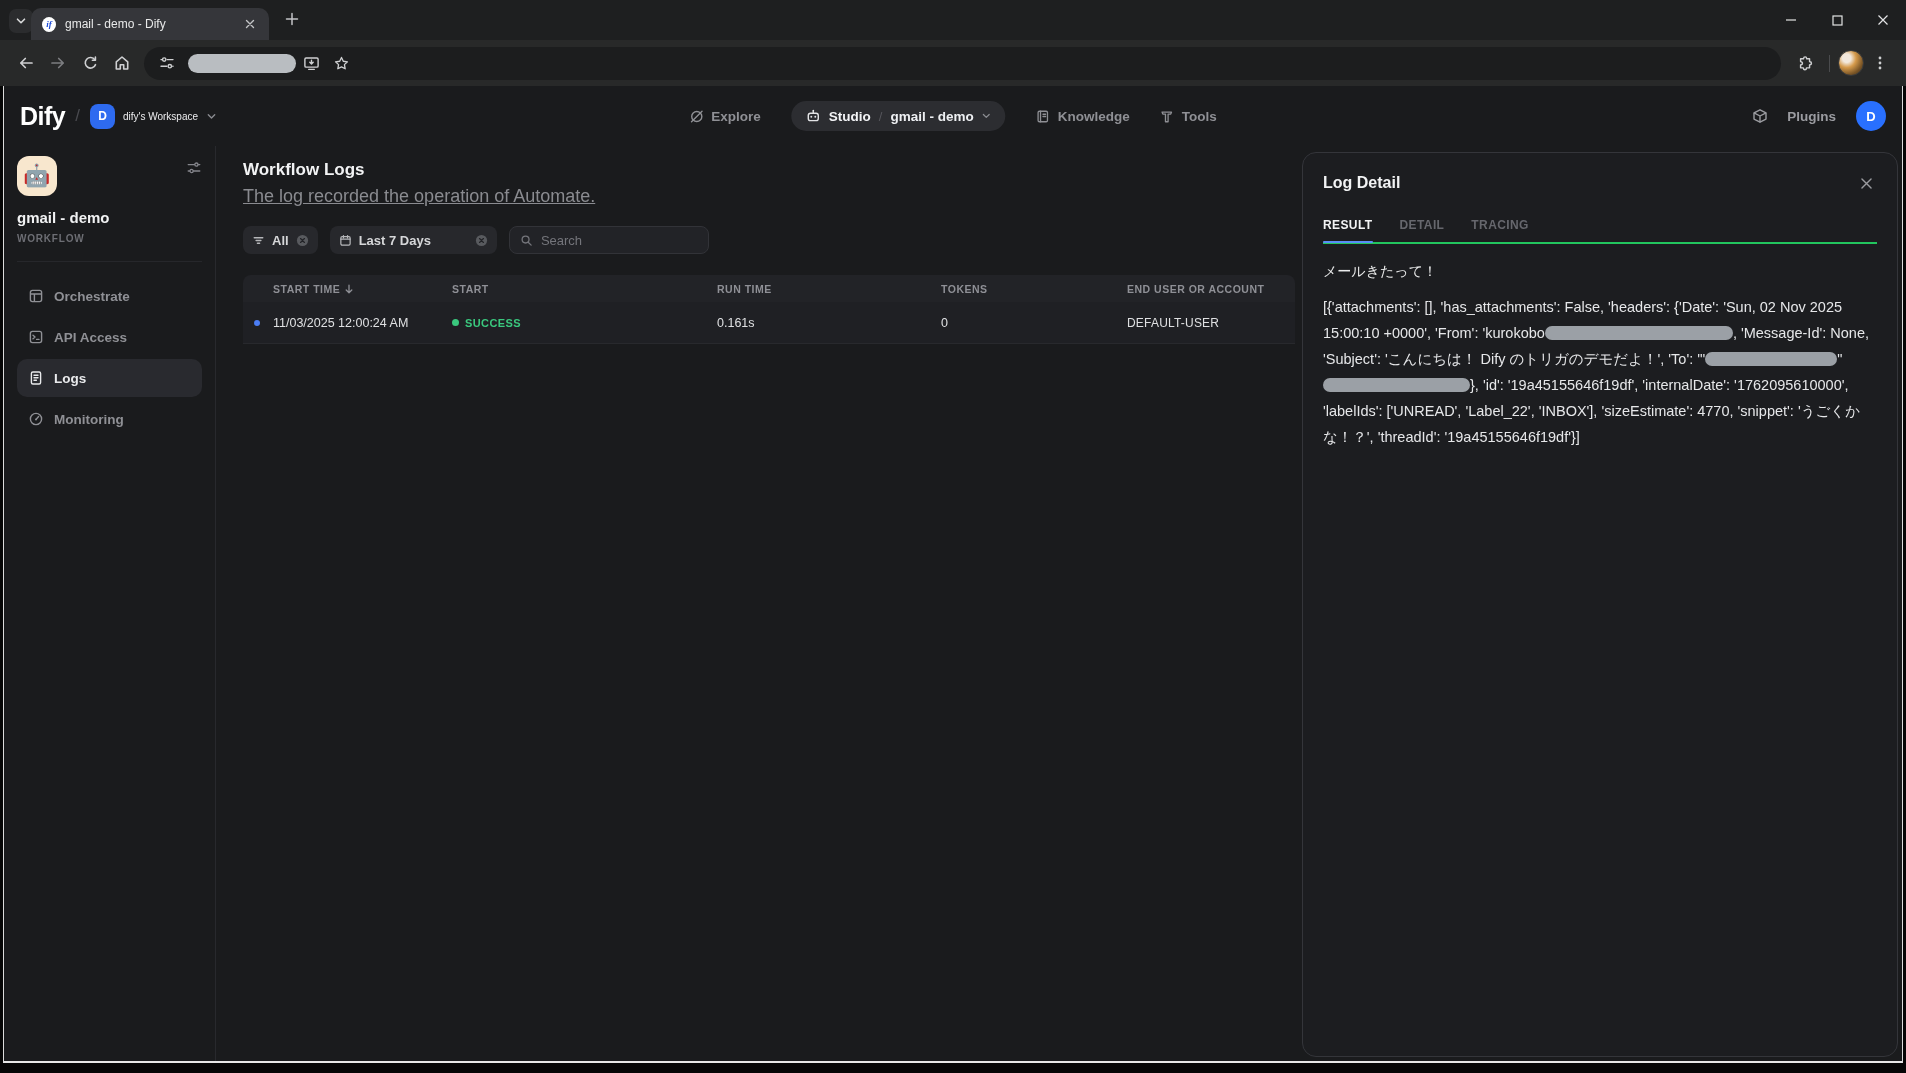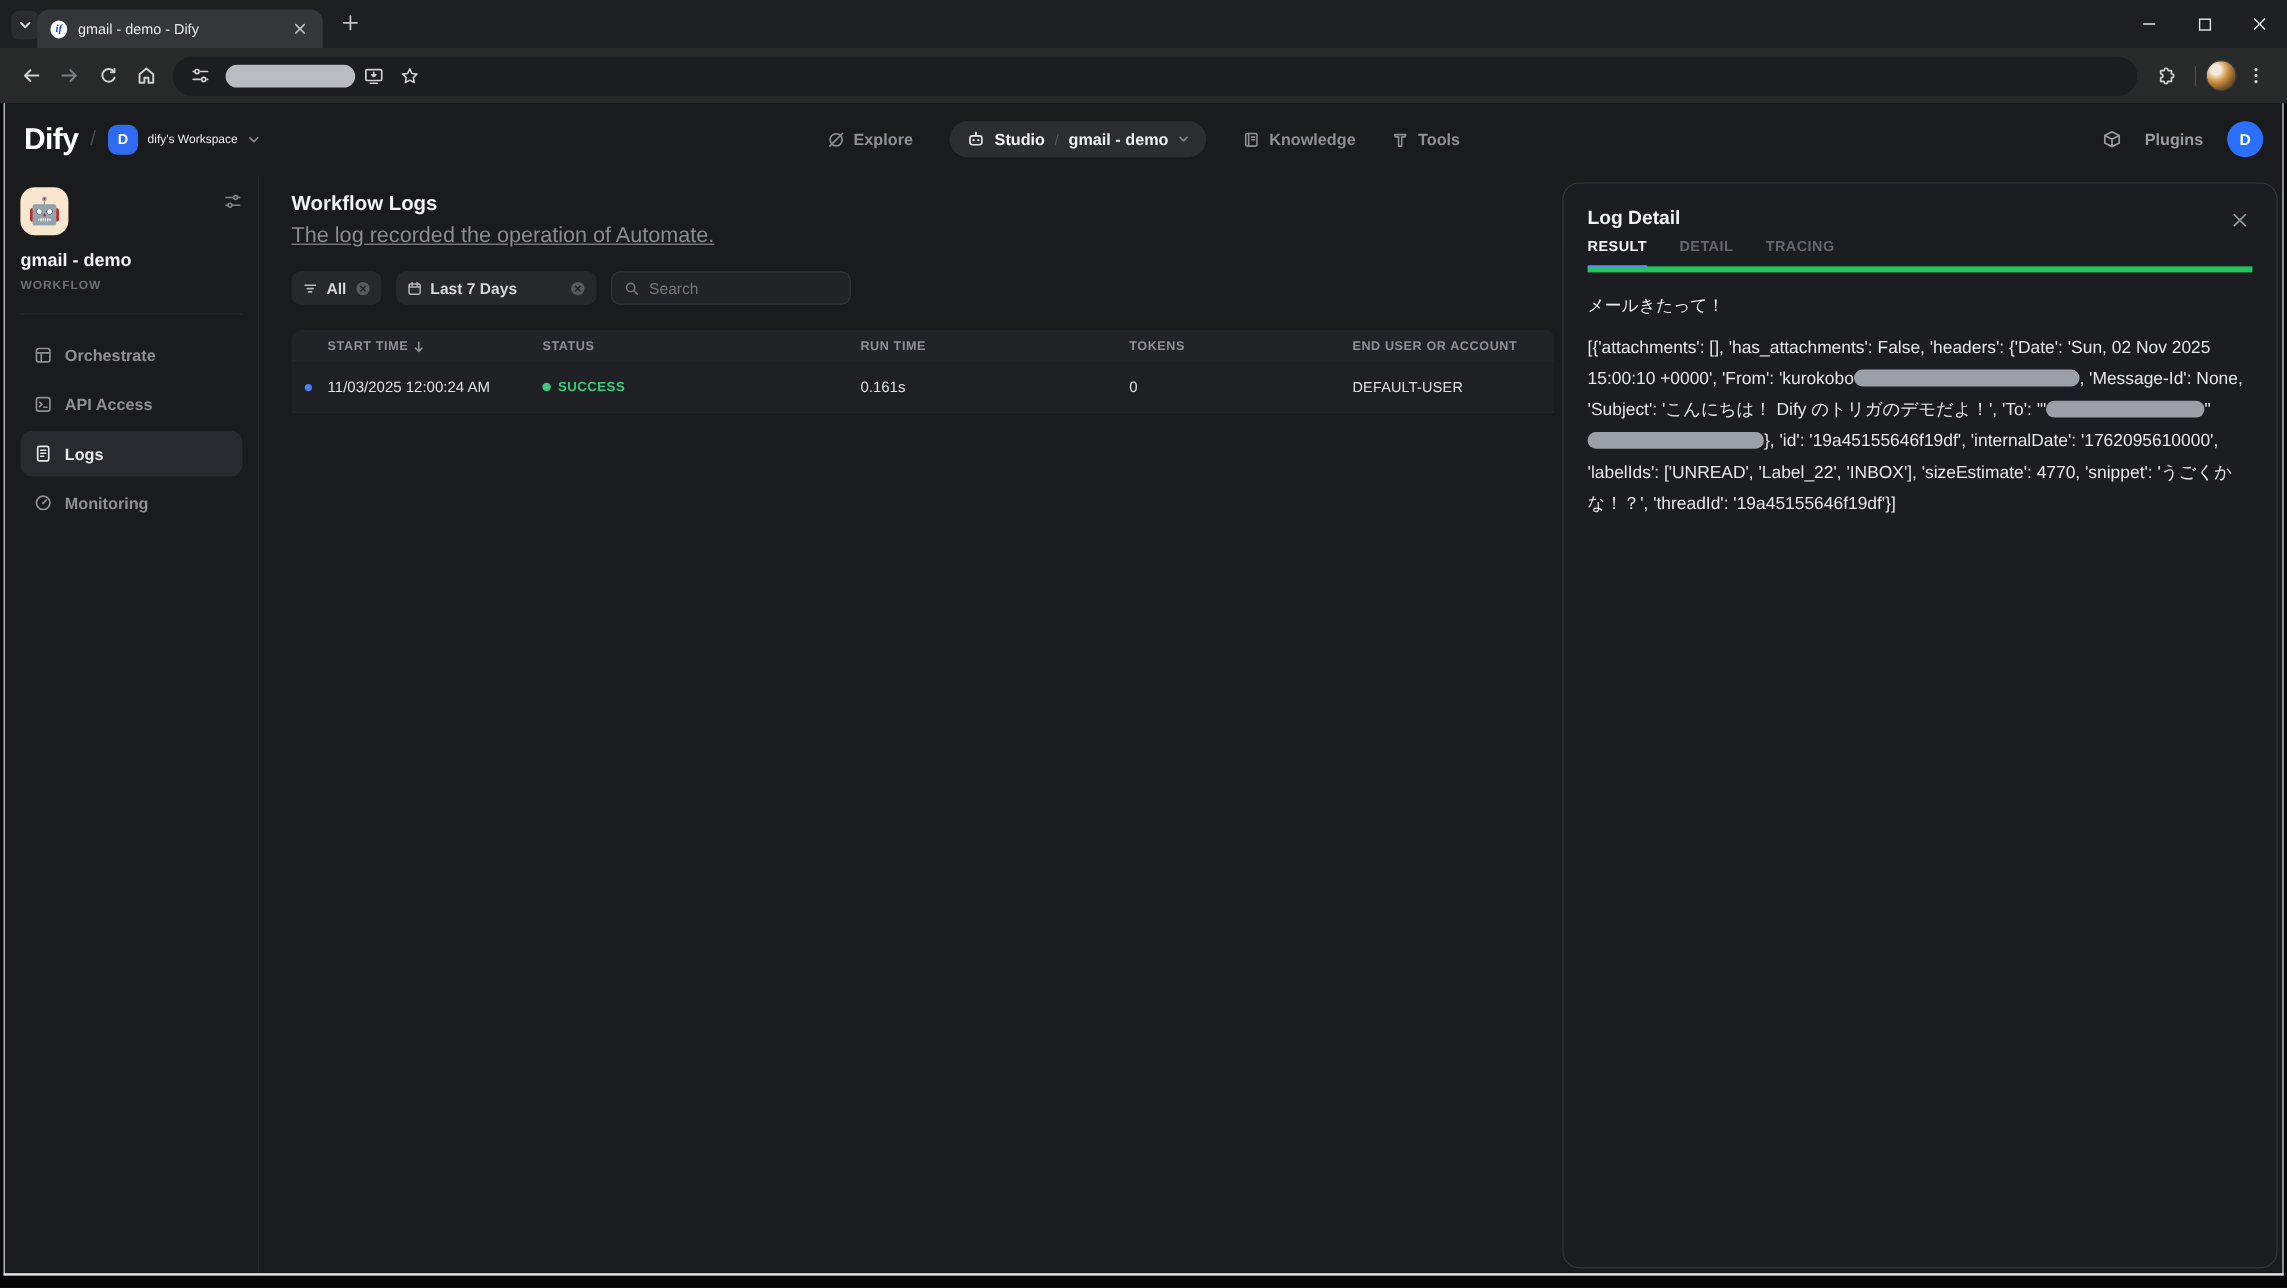--- a/index.html
+++ b/index.html
@@ -88,21 +88,21 @@
   .run-dot { width:6px; height:6px; border-radius:50%; background:#4b7df5; flex:none; }
   .status-cell { display:flex; align-items:center; gap:6px; color:#3ac87e; font-weight:700; font-size:11px; letter-spacing:0.4px; }
   .status-dot { width:7px; height:7px; border-radius:50%; background:#3ac87e; }
   .enduser-cell { font-size:12px; letter-spacing:0.2px; }
 
   
   .log-panel { position:absolute; top:6px; right:4px; bottom:4px; width:596px; background:#1c1d20; border:1px solid #34353a; border-radius:14px; padding:0 20px; overflow:hidden; }
   .panel-head { display:flex; align-items:center; justify-content:space-between; padding-top:19px; }
   .panel-title { font-size:16px; font-weight:700; color:#f2f3f4; }
   .panel-close { color:#9a9b9f; cursor:pointer; display:grid; place-items:center; width:22px; height:22px; }
-  .panel-tabs { display:flex; gap:27px; margin-top:4px; border-bottom:5px solid #22c55e; }
+  .panel-tabs { display:flex; gap:27px; margin-top:24px; border-bottom:2px solid #22c55e; }
   .ptab { font-size:12px; font-weight:700; letter-spacing:0.4px; color:#66676d; padding-bottom:10px; position:relative; cursor:pointer; }
   .ptab.active { color:#f2f3f4; }
   .ptab.active::after { content:""; position:absolute; left:0; right:0; bottom:-1px; height:2px; background:#5a8df6; border-radius:2px; }
   .result-message { margin-top:19px; font-size:14px; color:#eceded; }
   .result-text { margin-top:13px; font-size:14.5px; line-height:26px; color:#e6e7e9; max-width:548px; word-break:break-word; }
   .redact { display:inline-block; height:14px; border-radius:8px; background:#9ba0a6; vertical-align:-2px; }
 </style>
 </head>
 <body>
 
@@ -394,21 +394,21 @@
       <div class="logtable">
         <div class="thead">
           <div class="th-start">
             <span>START TIME</span>
             <span class="sort-arrow">
                 <svg width="10" height="10" viewBox="0 0 10 10" fill="none" stroke="currentColor" stroke-width="1.3" stroke-linecap="round" stroke-linejoin="round">
                   <path d="M5 1.2v7.2M2.2 6 5 8.8 7.8 6"></path>
                 </svg>
               </span>
           </div>
-          <div>STATUS</div>
+          <div>START</div>
           <div>RUN TIME</div>
           <div>TOKENS</div>
           <div>END USER OR ACCOUNT</div>
         </div>
         <div class="trow">
           <div class="cell-start">
             <span class="run-dot"></span>
             <span>11/03/2025 12:00:24 AM</span>
           </div>
           <div class="status-cell">

